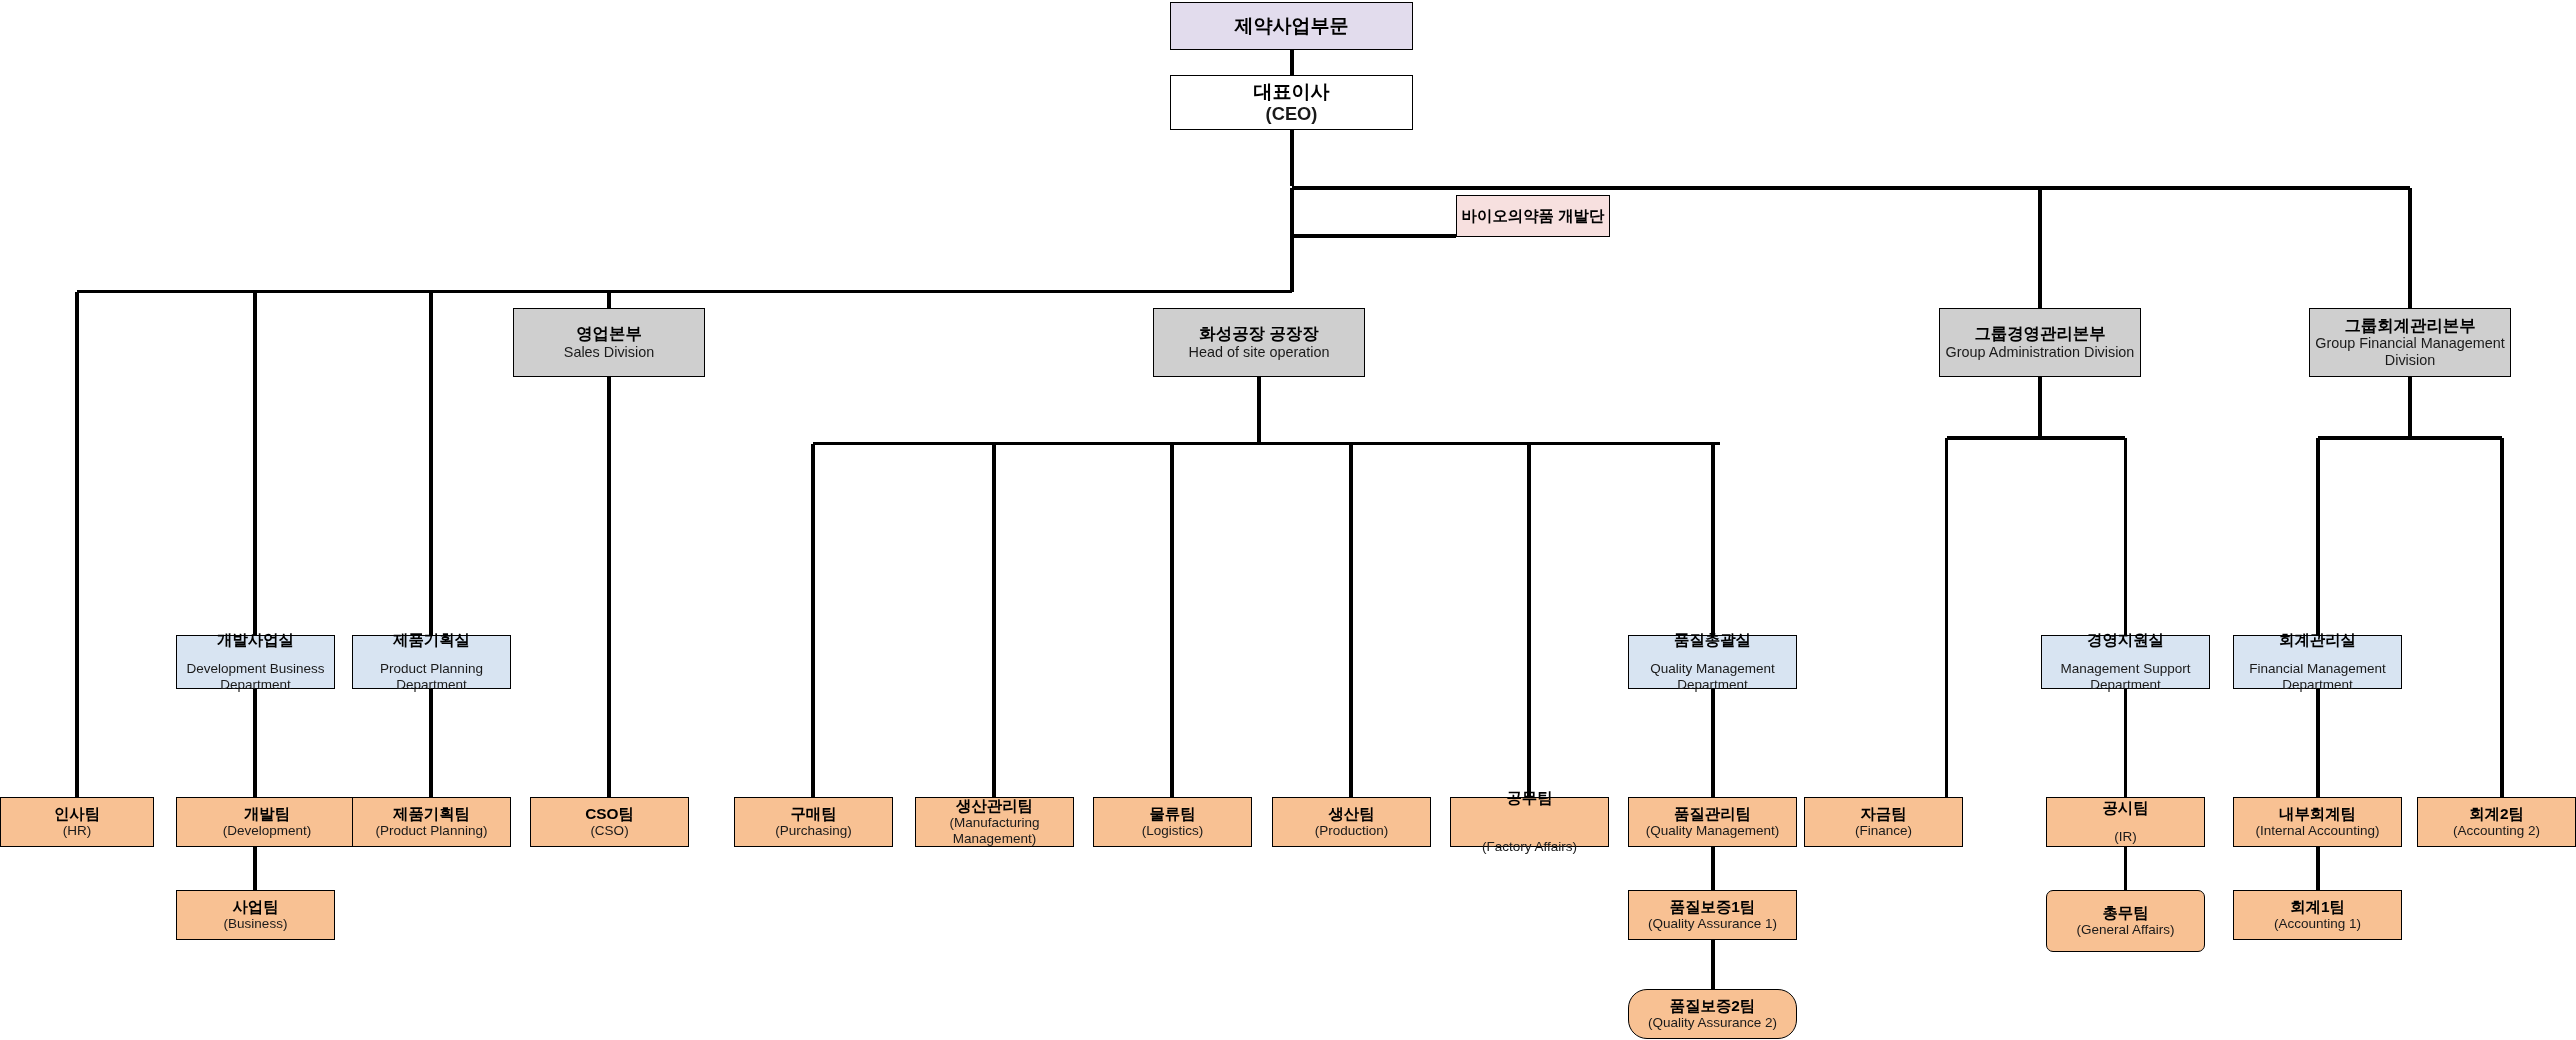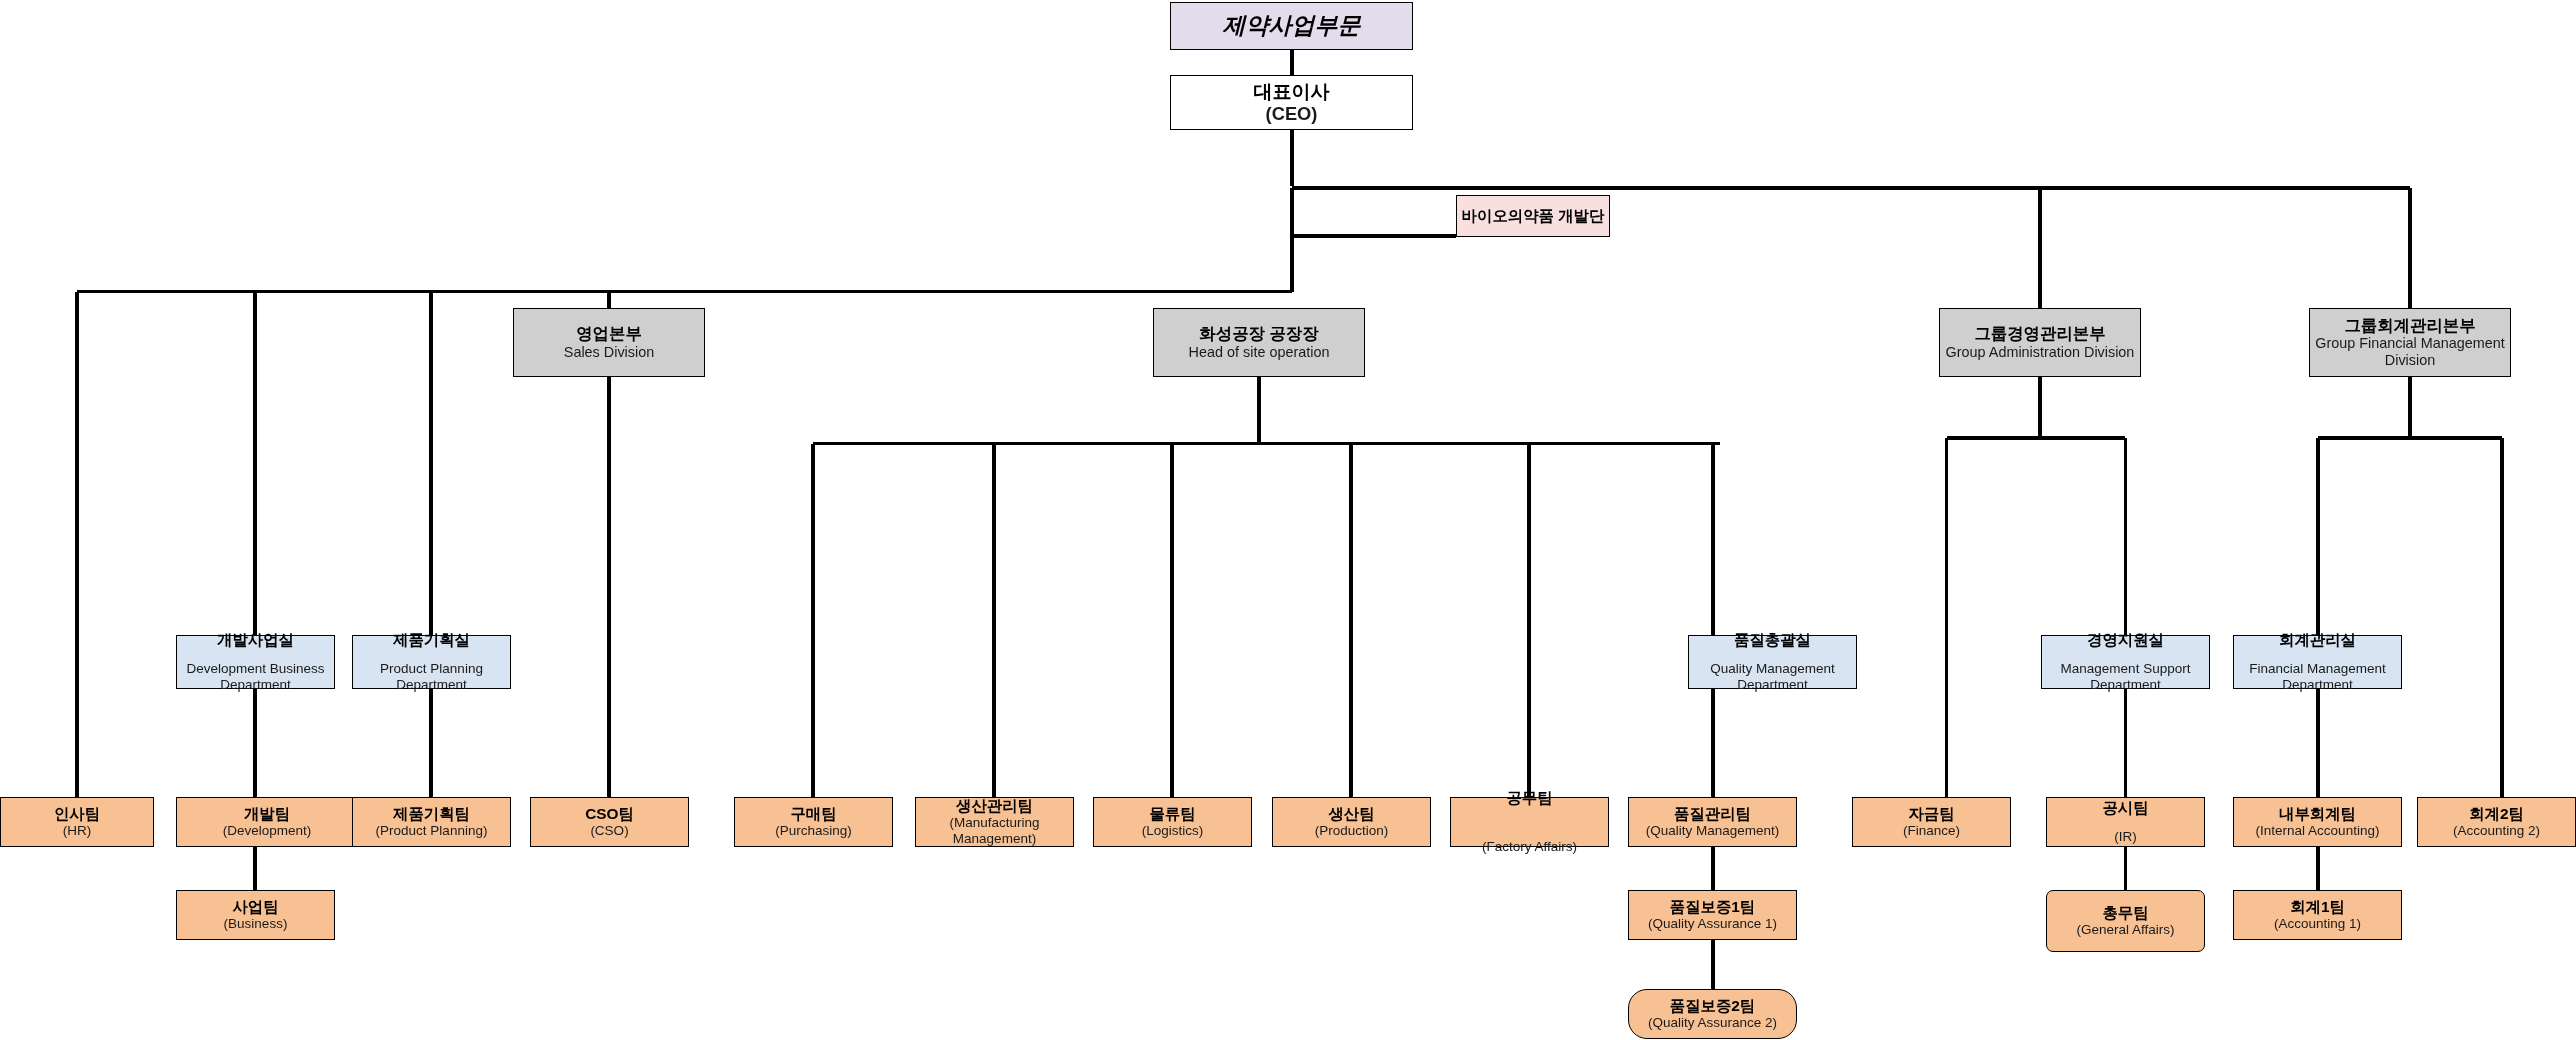--- a/index.html
+++ b/index.html
@@ -29,21 +29,21 @@
     font-weight:bold;
     color:#000000;
     white-space:nowrap;
   }
   .node .en{
     color:#1a1a1a;
     white-space:normal;
   }
   
   .lvl-root{background:#e2dced;}
-  .lvl-root .kr{font-size:23px;font-style:italic;}
+  .lvl-root .kr{font-size:19px;}
   .lvl-ceo{background:#ffffff;}
   .lvl-ceo .kr{font-size:19px;}
   .lvl-ceo .en{font-size:18.3px;font-weight:bold;}
   .lvl-bio{background:#f7e0df;}
   .lvl-bio .kr{font-size:15.4px;}
   .lvl-div{background:#cfcfcf;}
   .lvl-div .kr{font-size:16.4px;}
   .lvl-div .en{font-size:14.4px;}
   .lvl-dept{background:#d8e4f2;gap:12px;}
   .lvl-dept .kr{font-size:15.4px;}
@@ -151,21 +151,21 @@
   <div class="node lvl-dept" style="left:176px;top:635px;width:159px;height:54px;">
     <span class="kr">개발사업실</span>
     <span class="en">Development Business Department</span>
   </div>
 
   <div class="node lvl-dept" style="left:352px;top:635px;width:159px;height:54px;">
     <span class="kr">제품기획실</span>
     <span class="en">Product Planning Department</span>
   </div>
 
-  <div class="node lvl-dept" style="left:1688px;top:635px;width:169px;height:54px;">
+  <div class="node lvl-dept" style="left:1628px;top:635px;width:169px;height:54px;">
     <span class="kr">품질총괄실</span>
     <span class="en">Quality Management Department</span>
   </div>
 
   <div class="node lvl-dept" style="left:2041px;top:635px;width:169px;height:54px;">
     <span class="kr">경영지원실</span>
     <span class="en">Management Support Department</span>
   </div>
 
   <div class="node lvl-dept" style="left:2233px;top:635px;width:169px;height:54px;">
@@ -231,21 +231,21 @@
   <div class="node lvl-team" style="left:1628px;top:890px;width:169px;height:50px;">
     <span class="kr">품질보증1팀</span>
     <span class="en">(Quality Assurance 1)</span>
   </div>
 
   <div class="node lvl-team" style="left:1628px;top:989px;width:169px;height:50px;border-radius:19px;">
     <span class="kr">품질보증2팀</span>
     <span class="en">(Quality Assurance 2)</span>
   </div>
 
-  <div class="node lvl-team" style="left:1852px;top:797px;width:159px;height:50px;justify-content:center;">
+  <div class="node lvl-team" style="left:1804px;top:797px;width:159px;height:50px;justify-content:center;">
     <span class="kr">자금팀</span>
     <span class="en">(Finance)</span>
   </div>
 
   <div class="node lvl-team" style="left:2046px;top:797px;width:159px;height:50px;gap:11px;">
     <span class="kr">공시팀</span>
     <span class="en">(IR)</span>
   </div>
 
   <div class="node lvl-team" style="left:2046px;top:890px;width:159px;height:62px;border-radius:7px;">

